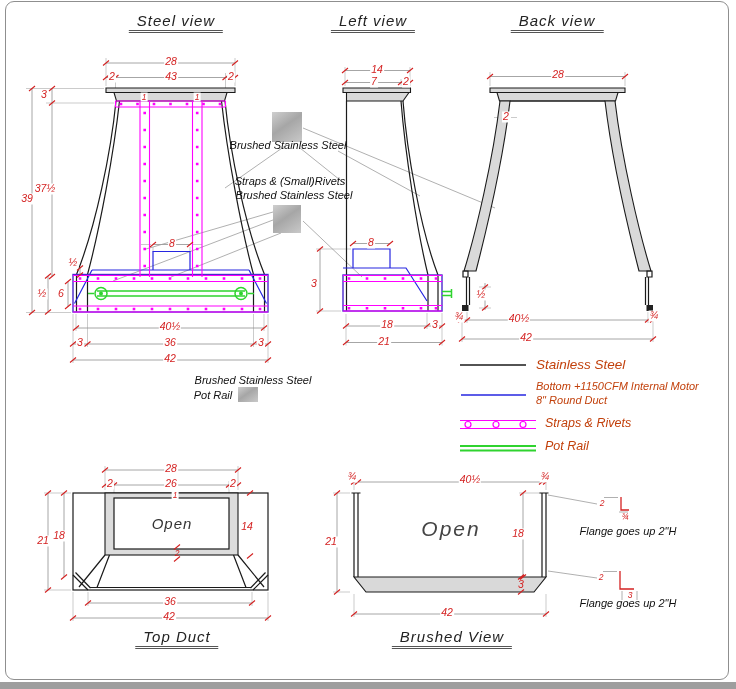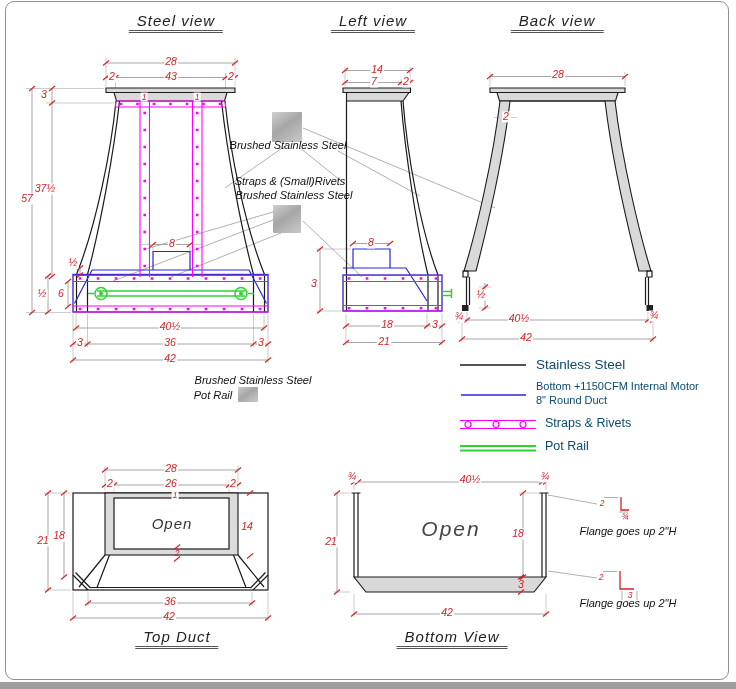--- a/index.html
+++ b/index.html
@@ -36,21 +36,21 @@
   .lbl.nobg{background:transparent}
   .open{color:#333;background:transparent;font-size:15px;letter-spacing:1px}
   .open-big{font-size:21px;color:#444;letter-spacing:2px}
   .note{position:absolute;transform:translate(-50%,-50%);font-style:italic;font-size:11px;
         color:#111;white-space:nowrap;z-index:3;}
   .fln{position:absolute;transform:translate(-50%,-50%);font-style:italic;font-size:11px;
        color:#111;white-space:nowrap;z-index:3;}
   .title{position:absolute;transform:translateX(-50%);font-style:italic;font-size:15px;
          color:#222;letter-spacing:1px;white-space:nowrap;border-bottom:3px double #555;
          padding:0 8px 1px 8px;z-index:3;}
-  .leg{position:absolute;color:#0c4a6e;white-space:nowrap;z-index:3;}
+  .leg{position:absolute;font-style:italic;color:#c2410c;white-space:nowrap;z-index:3;}
   .swatch{position:absolute;z-index:2;
           background:linear-gradient(145deg,#cfcfcf 0%,#a6a6a6 45%,#c9c9c9 100%);}
 </style>
 </head>
 <body>
 
 <div id="page">
   <div id="frame"></div>
   <div id="footer-bar"></div>
 
@@ -124,29 +124,29 @@
   </svg>
 
   <div class="swatch" style="left:272px;top:112px;width:30px;height:30px"></div>
   <div class="swatch" style="left:273px;top:205px;width:28px;height:28px"></div>
   <div class="swatch" style="left:238px;top:387px;width:20px;height:15px"></div>
 
   <div class="title" style="left:176px;top:12px">Steel view</div>
   <div class="title" style="left:373px;top:12px">Left view</div>
   <div class="title" style="left:557px;top:12px">Back view</div>
   <div class="title" style="left:177px;top:628px">Top Duct</div>
-  <div class="title" style="left:452px;top:628px">Bottom View</div>
+  <div class="title" style="left:452px;top:628px">Brushed View</div>
 
   <div class="lbl" style="left:171px;top:62px">28</div>
   <div class="lbl" style="left:112px;top:77px">2</div>
   <div class="lbl" style="left:171px;top:77px">43</div>
   <div class="lbl" style="left:231px;top:77px">2</div>
   <div class="lbl" style="left:44px;top:95px">3</div>
   <div class="lbl" style="left:45px;top:189px">37½</div>
-  <div class="lbl" style="left:27px;top:199px">57</div>
+  <div class="lbl" style="left:27px;top:199px">39</div>
   <div class="lbl sm" style="left:144px;top:97px">1</div>
   <div class="lbl sm" style="left:197px;top:97px">1</div>
   <div class="lbl" style="left:172px;top:244px">8</div>
   <div class="lbl" style="left:73px;top:263px">½</div>
   <div class="lbl" style="left:42px;top:294px">½</div>
   <div class="lbl" style="left:61px;top:294px">6</div>
   <div class="lbl" style="left:170px;top:327px">40½</div>
   <div class="lbl" style="left:80px;top:343px">3</div>
   <div class="lbl" style="left:170px;top:343px">36</div>
   <div class="lbl" style="left:261px;top:343px">3</div>

